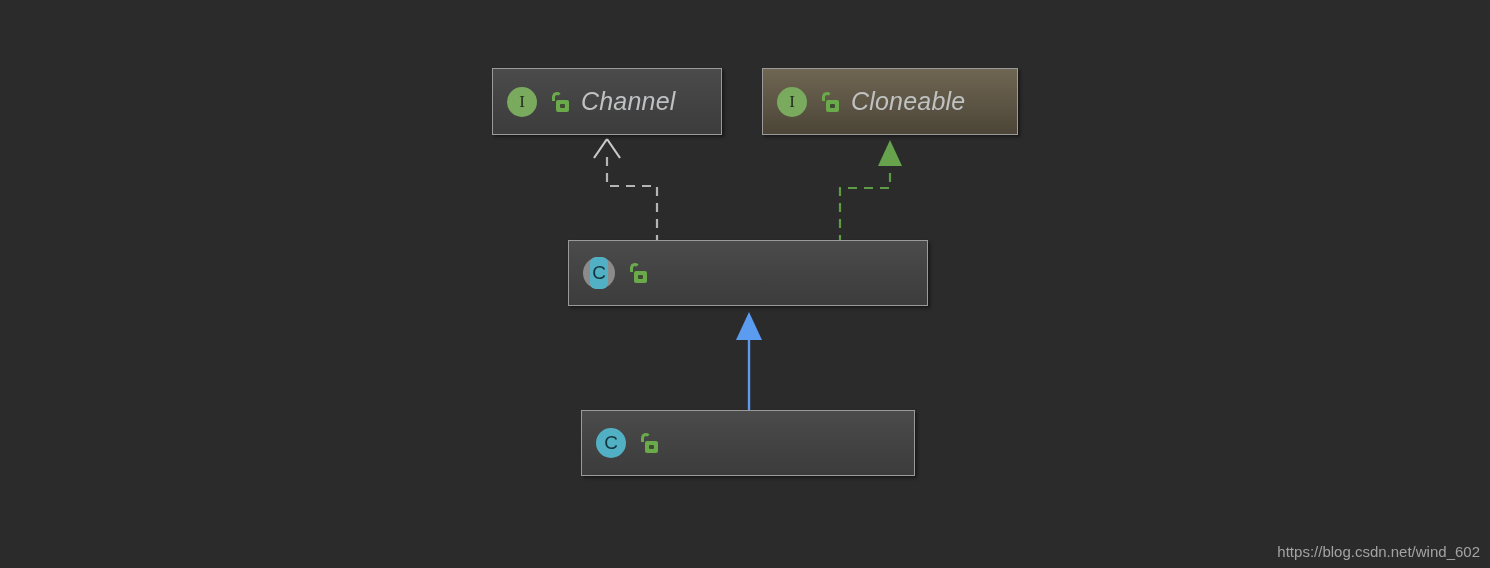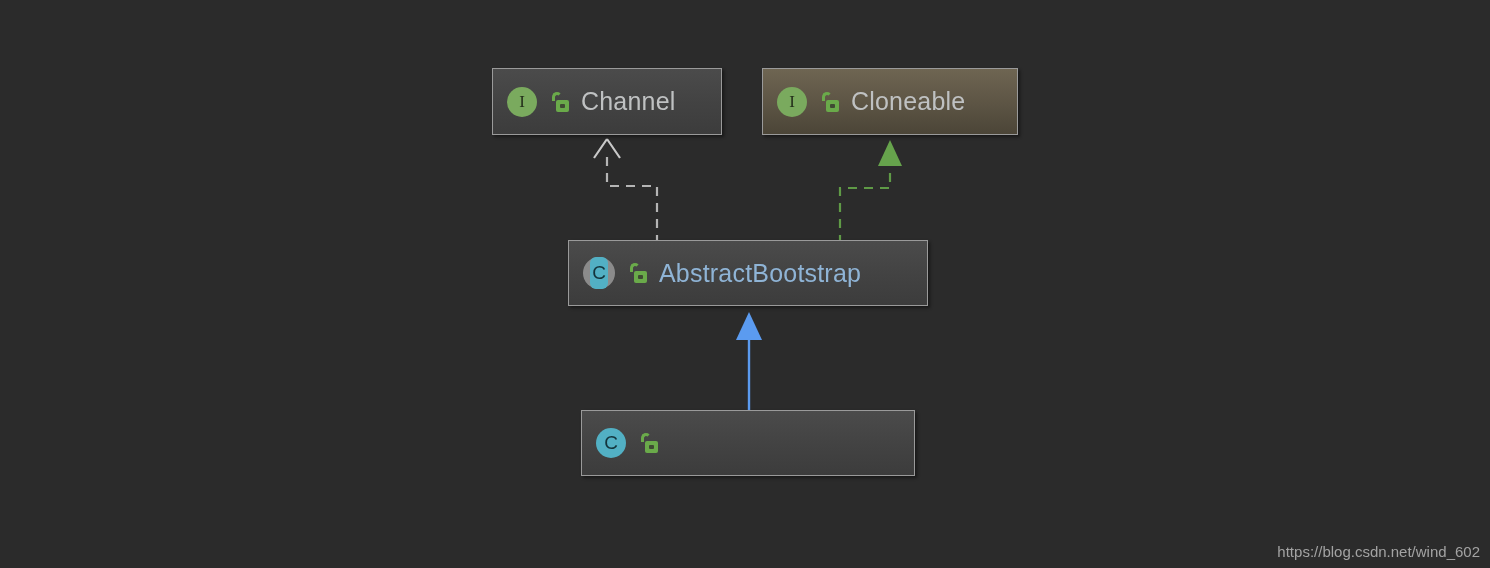--- a/index.html
+++ b/index.html
@@ -31,20 +31,21 @@
     background: linear-gradient(to bottom, #4b4b4b 0%, #434343 50%, #3c3c3c 100%);
   }
   .node.olive {
     background: linear-gradient(to bottom, #6e6552 0%, #5c5444 55%, #4b4537 100%);
   }
 
   .node-label {
     font-size: 25px;
     letter-spacing: 0.2px;
     white-space: nowrap;
+    font-style: italic;
   }
   .label-interface { color: #bfc1c2; }
   .label-class     { color: #8fb4d6; }
 
   
   .icon-slot {
     flex: 0 0 auto;
     display: flex;
     align-items: center;
     justify-content: center;
@@ -191,21 +192,20 @@
   <div class="node gray" style="left:568px; top:240px; width:360px; height:66px;">
     <span class="icon-slot">
       <span class="ico-abstract">
         <span>C</span>
       </span>
     </span>
     <span class="ico-lock">
       <span class="shackle"></span>
         <span class="body"></span>
     </span>
-    <span class="node-label label-class">AbstractBootstrap</span>
   </div>
 
   <div class="node gray" style="left:581px; top:410px; width:334px; height:66px;">
     <span class="icon-slot">
       <span class="ico-class">C</span>
     </span>
     <span class="ico-lock">
       <span class="shackle"></span>
         <span class="body"></span>
     </span>

